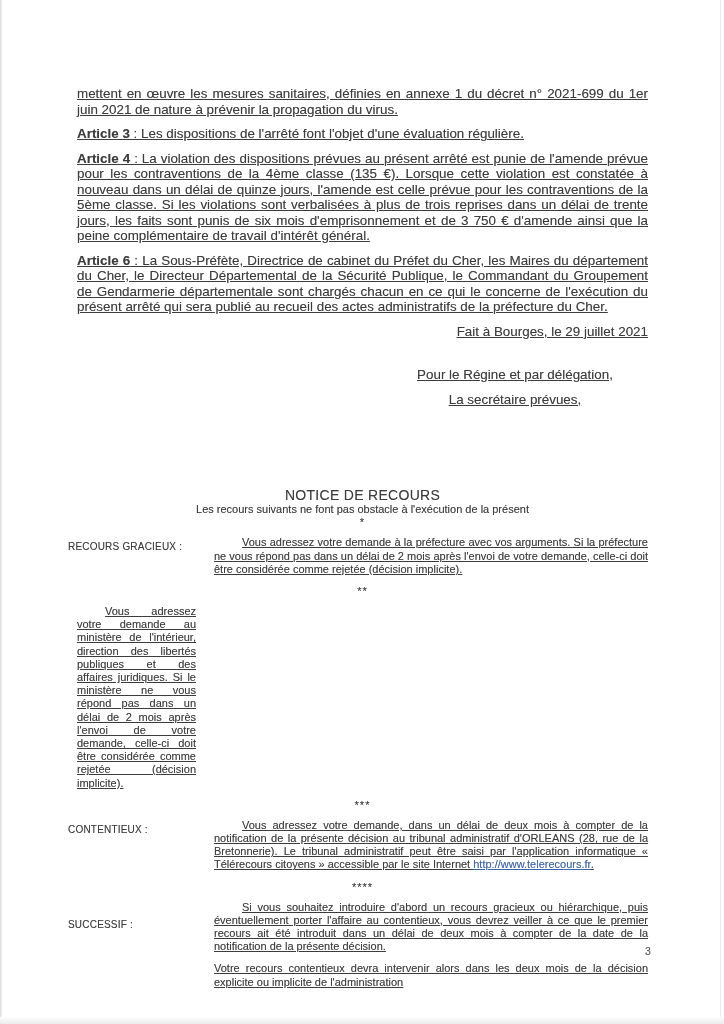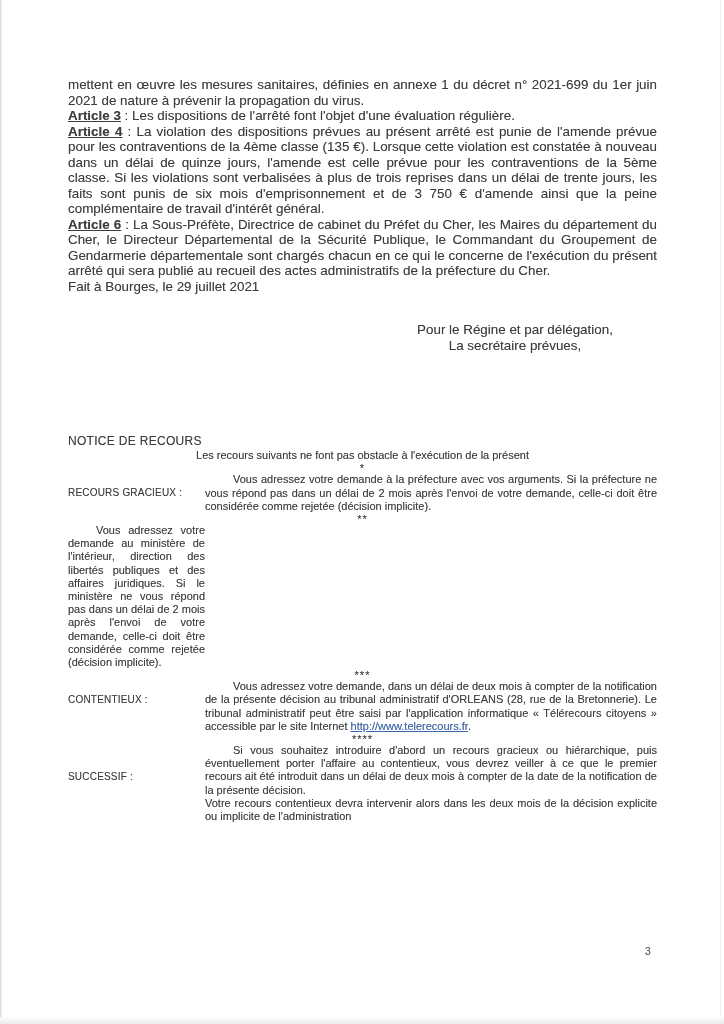--- a/index.html
+++ b/index.html
@@ -27,36 +27,36 @@
   }
   .content {
     position: absolute;
     left: 68px;
     top: 77px;
     width: 589px;
     font-size: 13.4px;
     line-height: 15.5px;
     text-align: justify;
   }
-  .content p { margin: 0; }
+  .content p { margin: 9px; text-decoration: underline; }
   .article-label { font-weight: bold; text-decoration: underline; }
   .sp { margin-top: 15px; }
-  .place-date { margin-top: 23px; text-align: left; }
+  .place-date { margin-top: 23px; text-align: right; }
   .signature-block {
     margin-top: 28px;
     margin-left: auto;
     margin-right: 22px;
     width: 240px;
     text-align: center;
   }
   .signed-line { margin-top: 59px; padding-left: 14px; }
   .notice { margin-top: 82px; font-size: 11px; line-height: 13.2px; }
   .notice-title {
-    text-align: left;
-    font-size: 12px;
+    text-align: center;
+    font-size: 14px;
     letter-spacing: 0.3px;
   }
   .notice-subtitle { text-align: center; margin-top: 1px; }
   .stars {
     text-align: center;
     font-size: 11px;
     height: 9px;
     line-height: 9px;
     margin-top: 2px;
     letter-spacing: 1px;

